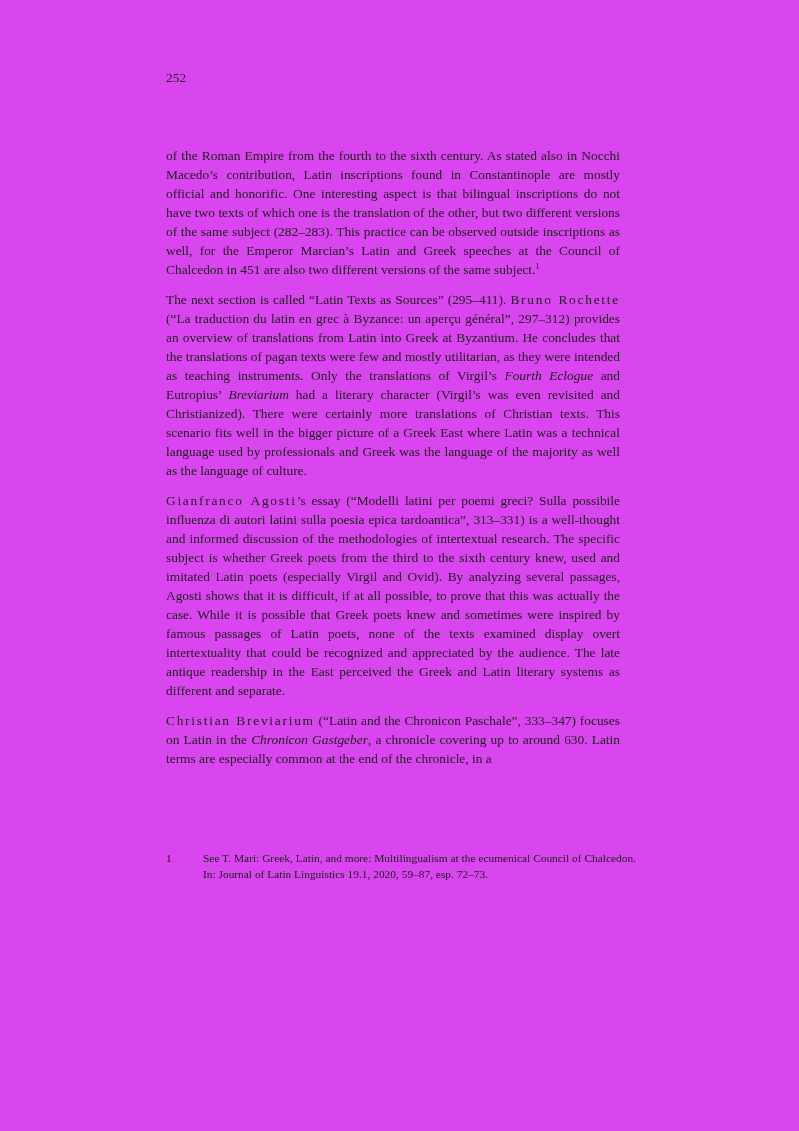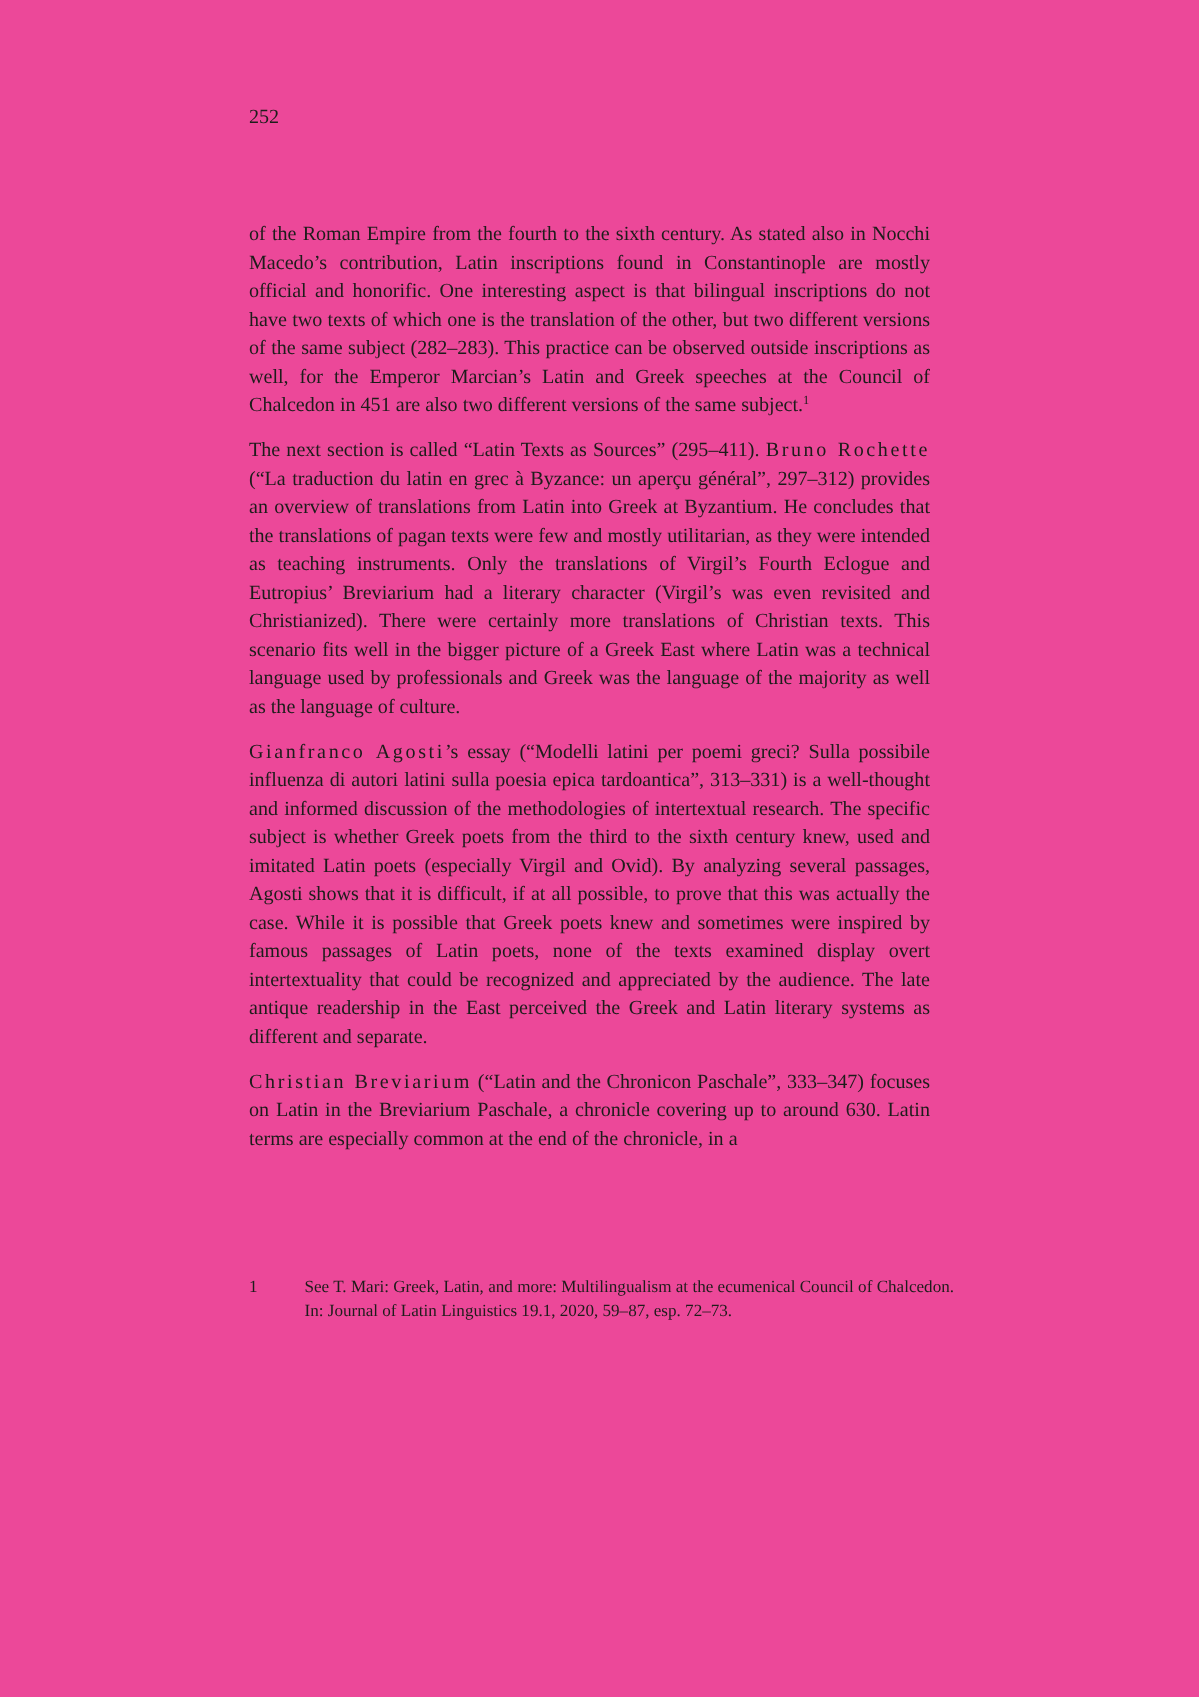--- a/index.html
+++ b/index.html
@@ -4,21 +4,21 @@
 <style>
   html, body {
     margin: 0;
     padding: 0;
     background: #ffffff;
   }
   .page {
     position: relative;
     width: 799px;
     height: 1131px;
-    background: #ec4899;
+    background: #d946ef;
     font-family: "Liberation Serif", serif;
     color: #1d1d1b;
     overflow: hidden;
   }
   .running-header {
     position: absolute;
     left: 166px;
     top: 70px;
     width: 470px;
     height: 18px;
@@ -42,21 +42,21 @@
     width: 470px;
     font-size: 13.4px;
     line-height: 19px;
     text-align: justify;
     hyphens: auto;
     -webkit-hyphens: auto;
   }
   .para {
     margin: 0 16px 11px 0;
   }
-  .seg-italic { }
+  .seg-italic { font-style: italic; }
   .seg-spaced { letter-spacing: 0.13em; }
   .seg-sup {
     font-size: 0.62em;
     vertical-align: 0.6em;
     line-height: 0;
   }
   .footnotes {
     position: absolute;
     left: 166px;
     top: 851px;
@@ -82,21 +82,21 @@
 <div class="page">
 
   <header class="running-header">
     <span class="page-number">252</span>
   </header>
 
   <main class="body-text" id="paragraphs">
       <p class="para"><span>of the Roman Empire from the fourth to the sixth century. As stated also in Nocchi Macedo’s contribution, Latin inscriptions found in Constantinople are mostly official and honorific. One interesting aspect is that bilingual inscriptions do not have two texts of which one is the translation of the other, but two different versions of the same subject (282–283). This practice can be observed outside inscriptions as well, for the Emperor Marcian’s Latin and Greek speeches at the Council of Chalcedon in 451 are also two different versions of the same subject.</span><span class="seg-sup">1</span></p>
       <p class="para"><span>The next section is called “Latin Texts as Sources” (295–411). </span><span class="seg-spaced">Bruno Rochette</span><span> (“La traduction du latin en grec à Byzance: un aperçu général”, 297–312) provides an overview of translations from Latin into Greek at Byzantium. He concludes that the translations of pagan texts were few and mostly utilitarian, as they were intended as teaching instruments. Only the translations of Virgil’s </span><span class="seg-italic">Fourth Eclogue</span><span> and Eutropius’ </span><span class="seg-italic">Breviarium</span><span> had a literary character (Virgil’s was even revisited and Christianized). There were certainly more translations of Christian texts. This scenario fits well in the bigger picture of a Greek East where Latin was a technical language used by professionals and Greek was the language of the majority as well as the language of culture.</span></p>
       <p class="para"><span class="seg-spaced">Gianfranco Agosti</span><span>’s essay (“Modelli latini per poemi greci? Sulla possibile influenza di autori latini sulla poesia epica tardoantica”, 313–331) is a well-thought and informed discussion of the methodologies of intertextual research. The specific subject is whether Greek poets from the third to the sixth century knew, used and imitated Latin poets (especially Virgil and Ovid). By analyzing several passages, Agosti shows that it is difficult, if at all possible, to prove that this was actually the case. While it is possible that Greek poets knew and sometimes were inspired by famous passages of Latin poets, none of the texts examined display overt intertextuality that could be recognized and appreciated by the audience. The late antique readership in the East perceived the Greek and Latin literary systems as different and separate.</span></p>
-      <p class="para"><span class="seg-spaced">Christian Breviarium</span><span> (“Latin and the Chronicon Paschale”, 333–347) focuses on Latin in the </span><span class="seg-italic">Breviarium Paschale</span><span>, a chronicle covering up to around 630. Latin terms are especially common at the end of the chronicle, in a</span></p>
+      <p class="para"><span class="seg-spaced">Christian Breviarium</span><span> (“Latin and the Chronicon Paschale”, 333–347) focuses on Latin in the </span><span class="seg-italic">Chronicon Gastgeber</span><span>, a chronicle covering up to around 630. Latin terms are especially common at the end of the chronicle, in a</span></p>
     </main>
 
   <footer class="footnotes">
     <div class="footnote">
       <span class="fn-number">1</span>
       <span class="fn-text" id="footnote-text"><span>See T. Mari: Greek, Latin, and more: Multilingualism at the ecumenical Council of Chalcedon. In: Journal of Latin Linguistics 19.1, 2020, 59–87, esp. 72–73.</span></span>
     </div>
   </footer>
 
 </div>

